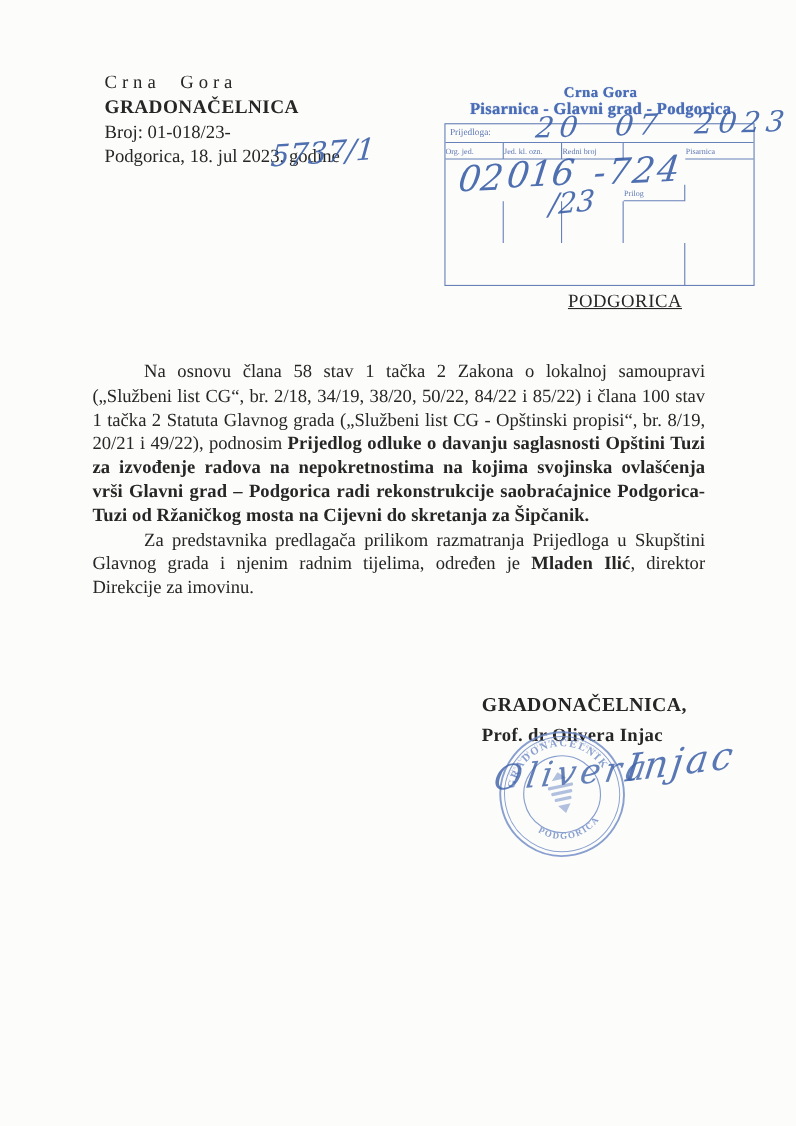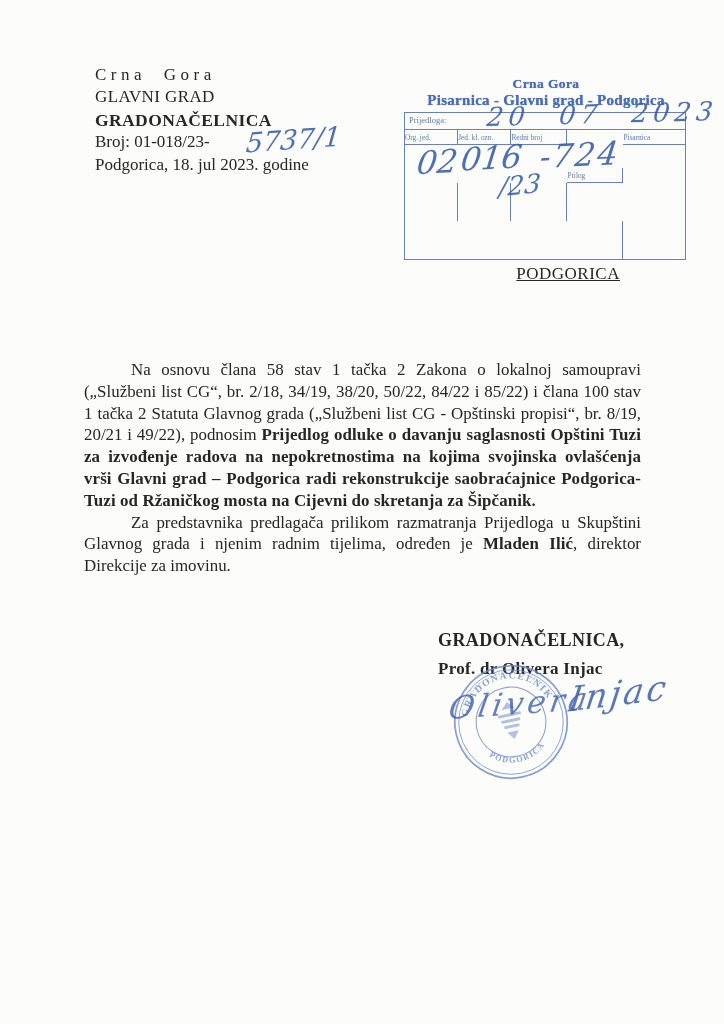--- a/index.html
+++ b/index.html
@@ -35,37 +35,36 @@
   .rs-cells{display:flex;}
   .rs-cells .c{box-sizing:border-box; border-right:1px solid rgba(66,98,170,.8); overflow:hidden;}
   .rs-cells .c:last-child{border-right:none;}
   .rs-head .c{height:15px; font-size:7.3px; text-align:left; padding-top:3px; color:rgba(66,98,170,.85); border-bottom:1px solid rgba(66,98,170,.8);}
   .rs-vals .c{height:38px;}
   .c.w1{width:19%;} .c.w2{width:19%;} .c.w3{width:20%;} .c.w4{width:20%;margin-top:38px;} .c.w5{width:22%;}
   
   .title1{position:absolute; left:355px; top:243px; transform:translateX(-50%); font-size:19px; font-weight:bold; letter-spacing:.6px; white-space:nowrap;}
   .title2{position:absolute; right:104px; top:264px; font-size:17px; text-decoration:underline; letter-spacing:.5px;}
   
-  .body-text{position:absolute; left:84px; top:327px; width:557px; font-size:16.9px; line-height:21.8px; text-align:justify;margin-top:32px;}
+  .body-text{position:absolute; left:84px; top:327px; width:557px; font-size:16.9px; line-height:21.8px; text-align:justify;}
   .body-text p{margin:0; text-indent:47px;}
   .body-text b{letter-spacing:.1px;}
   
   .sig-block{position:absolute; left:438px; top:630px; width:212px; text-align:left;}
   .sig-role{font-size:18px; font-weight:bold; letter-spacing:.4px;}
   .sig-name{font-size:17px; font-weight:bold; margin-top:8px; letter-spacing:.3px;}
   .round-stamp{position:absolute; left:450px; top:661px; transform:rotate(-12deg); opacity:.8;}
 </style>
 </head>
 <body>
 
 <div class="page">
 
   <div class="hdr">
     <div class="country">Crna Gora</div>
-    <div class="city">GLAVNI GRAD</div>
     <div class="office">GRADONAČELNICA</div>
     <div class="number">Broj: 01-018/23-</div>
     <div class="pdate">Podgorica, 18. jul 2023. godine</div>
   </div>
   <div class="hw hw-number">5737/1</div>
 
   <div class="rstamp">
     <div class="rs-line1">Crna Gora</div>
     <div class="rs-line2">Pisarnica - Glavni grad - Podgorica</div>
     <div class="rs-table">

